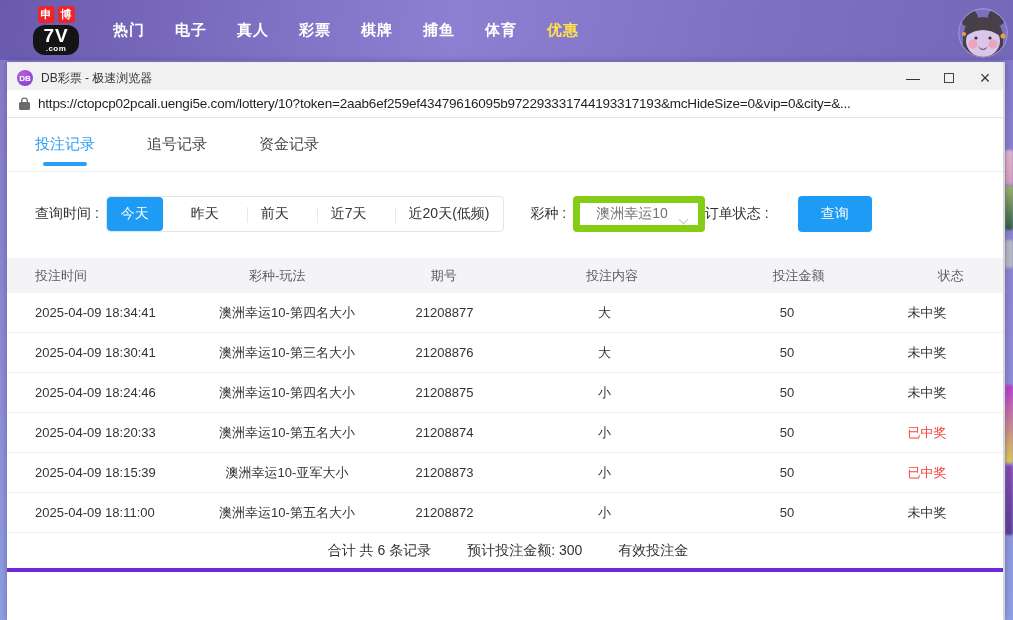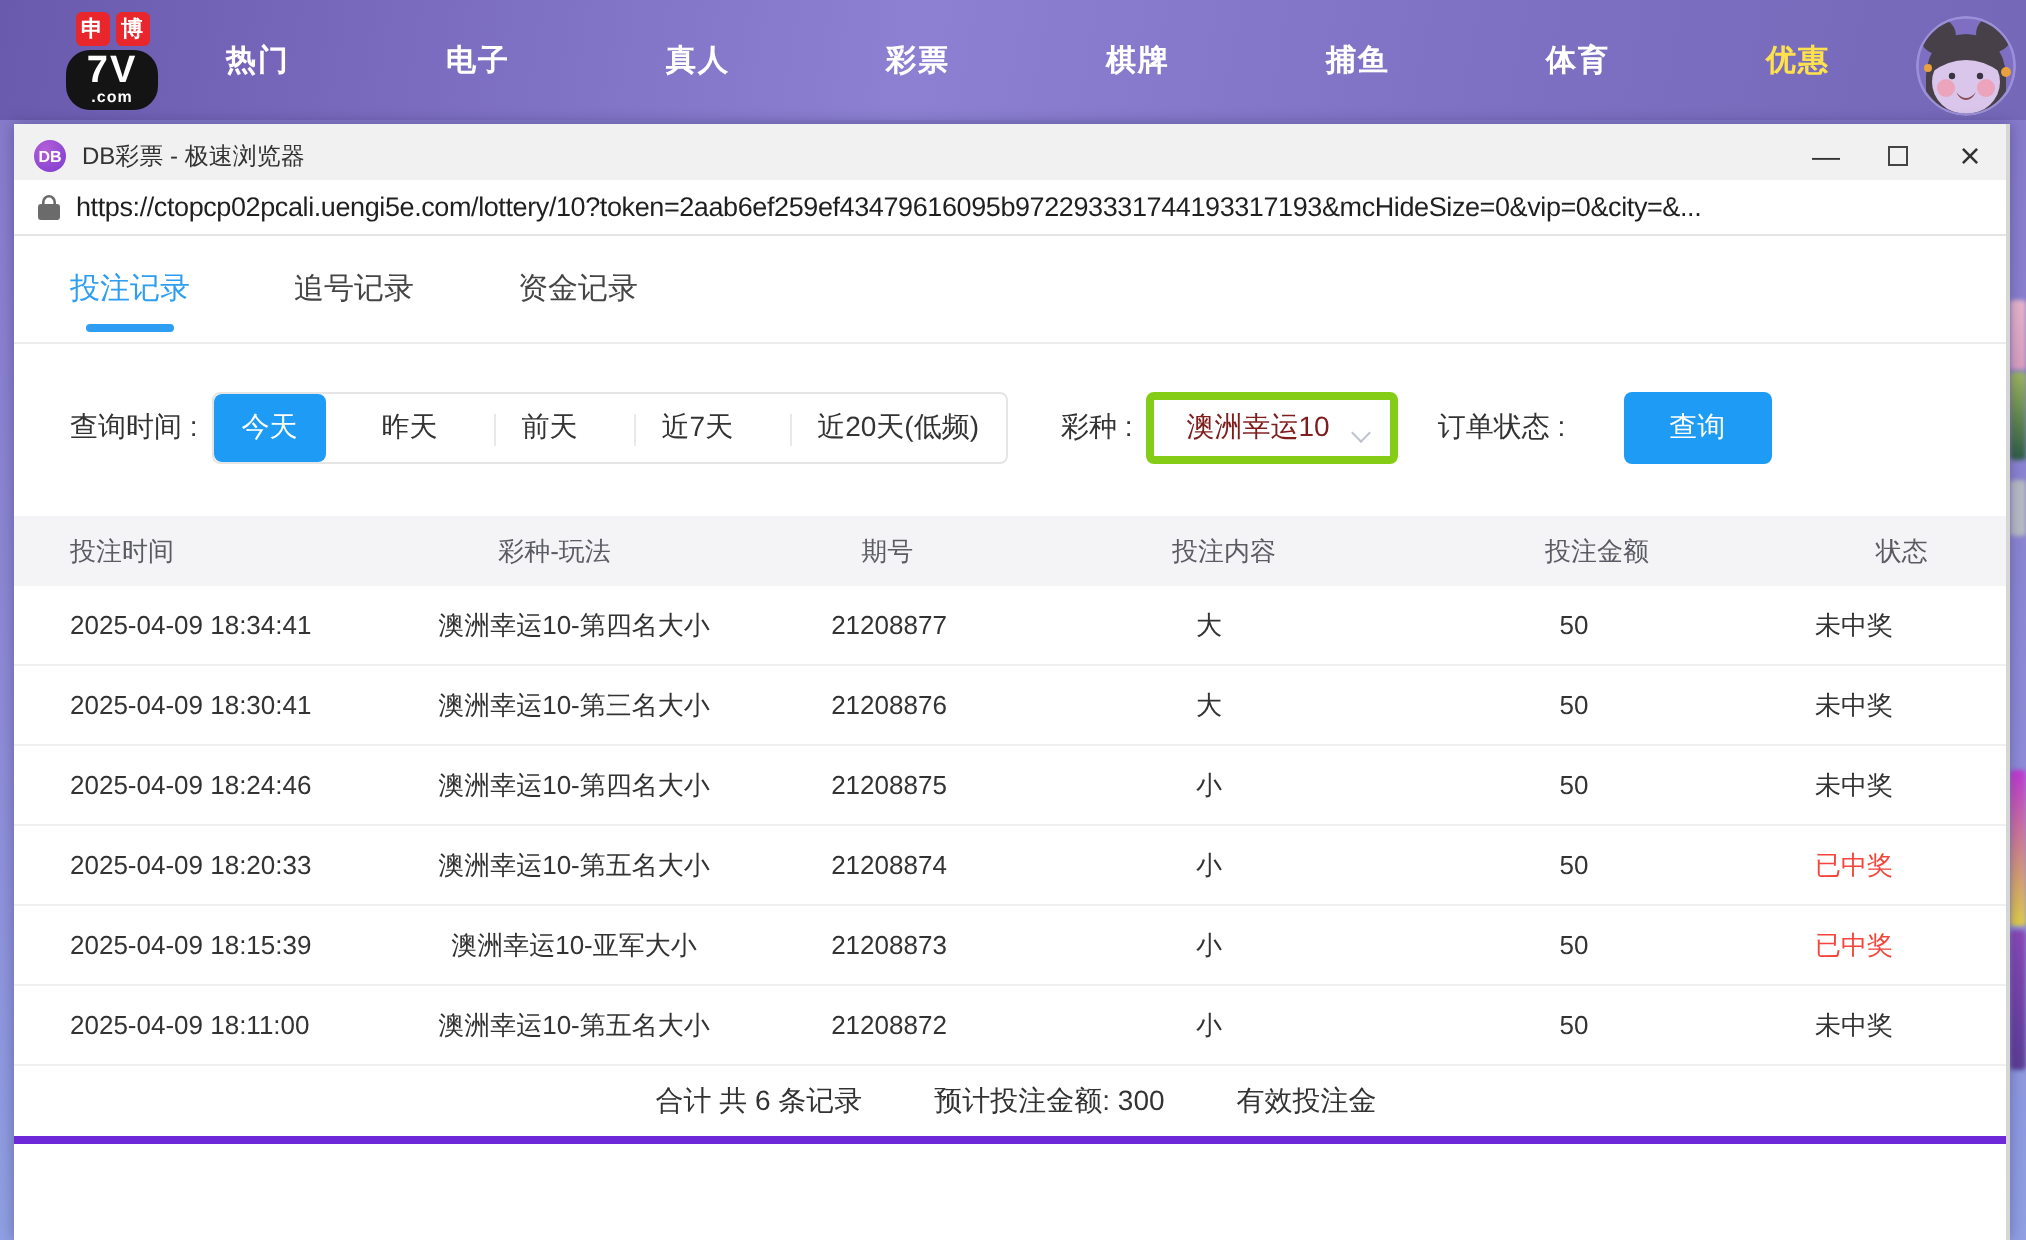--- a/index.html
+++ b/index.html
@@ -16,21 +16,21 @@
     background:linear-gradient(100deg,#6a5aae 0%,#8d80d2 45%,#7d6fc2 75%,#7568b8 100%);
     display:flex; align-items:center;
   }
   .logo { margin-left:30px; width:52px; display:flex; flex-direction:column; align-items:center; }
   .logo-badges { display:flex; gap:3px; margin-bottom:2px; }
   .logo-badge { width:17px; height:17px; background:#e8262c; border-radius:3px; color:#fff;
     font-size:11px; font-weight:700; display:flex; align-items:center; justify-content:center; }
   .logo-box { background:#141414; border-radius:12px; padding:1px 4px 2px; text-align:center; min-width:46px; }
   .logo-brand { color:#fff; font-weight:800; font-size:19px; line-height:19px; letter-spacing:1px; }
   .logo-domain { color:#fff; font-size:8px; line-height:8px; font-weight:700; letter-spacing:.5px; }
-  .menu { display:flex; margin-left:16px;gap:48px; }
+  .menu { display:flex; margin-left:16px; }
   .menu-item { color:#fff; font-size:15px; font-weight:700; padding:0 15px; cursor:pointer; letter-spacing:1px; }
   .menu-item.highlight { color:#ffe14d; }
   .avatar { position:absolute; right:5px; top:8px; width:50px; height:50px; border-radius:50%; cursor:pointer; }
 
   
   .edge-blob { position:absolute; left:1005px; width:8px; border-radius:2px; filter:blur(1px); }
 
   
   .window {
     position:absolute; left:7px; top:62px; width:998px; height:558px;
@@ -68,23 +68,23 @@
     font-size:14px; color:#333; }
   .flabel { margin-right:7px; }
   .btn-group { display:flex; align-items:stretch; border:1px solid #e5e5e5; border-radius:4px;
     height:36px; overflow:hidden;gap:14px; }
   .bg-item { padding:0 14px; display:flex; align-items:center; font-size:14px; color:#333;
     cursor:pointer; position:relative; }
   .bg-item:nth-child(n+3)::before { content:""; position:absolute; left:0; top:10px;
     width:1px; height:16px; background:#e9e9e9; }
   .bg-item.active { background:#1e9bf5; color:#fff; border-radius:4px; }
   .sep-gap-1 { margin-left:26px; }
-  .sep-gap-2 { margin-left:20px; }
-  .select { height:36px; border:4px solid #84cc16; border-radius:4px; display:flex;
-    align-items:center; padding:0 30px 0 16px; position:relative; color:#7f1d1d; cursor:pointer; }
+  .sep-gap-2 { }
+  .select { height:36px; border:7px solid #84cc16; border-radius:4px; display:flex;
+    align-items:center; padding:0 30px 0 16px; position:relative; color:#737373; cursor:pointer; }
   .chev { position:absolute; right:11px; top:13px; width:7px; height:7px;
     border-right:1.5px solid #bfc4cc; border-bottom:1.5px solid #bfc4cc; transform:rotate(45deg); }
   .search-btn { margin-left:22px; width:74px; height:36px; background:#1e9bf5; border:none;
     border-radius:4px; color:#fff; font-size:14px; cursor:pointer;
     font-family:"Liberation Sans",sans-serif; }
 
   
   .table { margin-top:26px; }
   .thead { height:35px; background:#f4f4f7; display:flex; align-items:center;
     color:#5b5b64; font-size:13px;gap:40px; }

